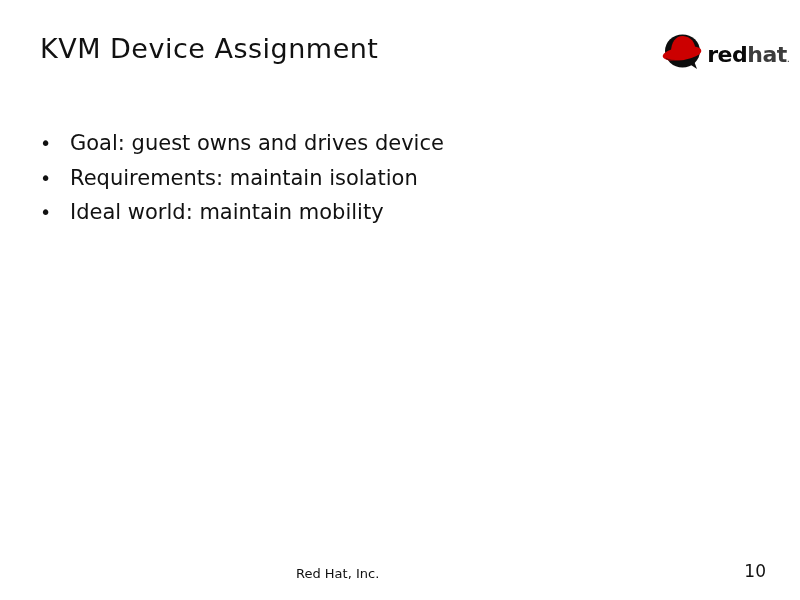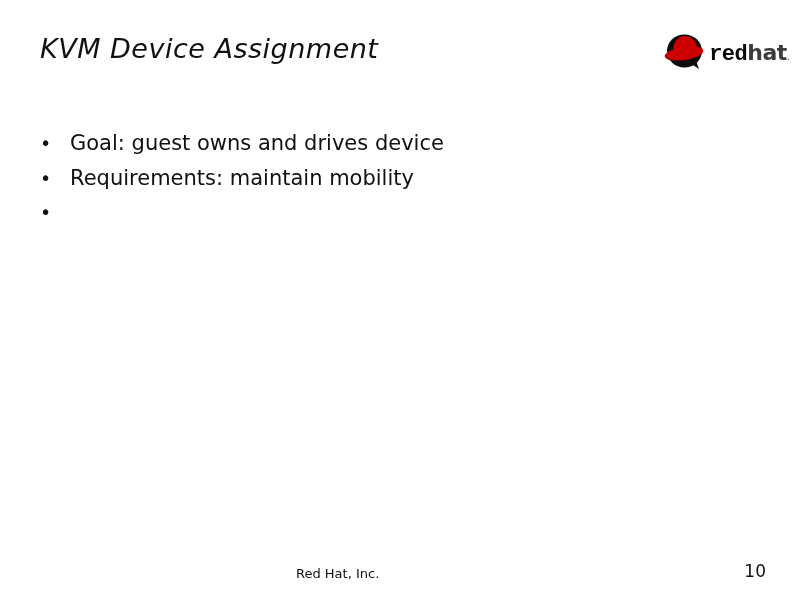--- a/index.html
+++ b/index.html
@@ -27,21 +27,20 @@
     position: absolute;
     left: 40px;
     top: 33px;
     margin: 0;
     font-size: 27px;
     font-weight: 400;
     color: var(--text);
     letter-spacing: 0.5px;
     line-height: 1.2;
     white-space: nowrap;
-    font-style: italic;
   }
   
   .logo {
     position: absolute;
     top: 31px;
     right: 10px;
     display: flex;
     align-items: flex-end;
   }
   .logo-icon { display: block; }
@@ -49,21 +48,20 @@
     font-size: 22px;
     line-height: 1;
     margin-left: 3px;
     padding-bottom: 5px;
     white-space: nowrap;
   }
   .logo-red {
     font-weight: 700;
     color: #0a0a0a;
     letter-spacing: -0.5px;
-    font-family: Liberation Mono, monospace;
   }
   .logo-hat {
     font-weight: 700;
     color: var(--logo-gray);
     letter-spacing: -0.5px;
   }
   .logo-tm {
     font-size: 10px;
     color: var(--logo-gray);
     vertical-align: baseline;
@@ -135,24 +133,25 @@
     <span class="logo-wordmark"><span class="logo-red">red</span><span class="logo-hat">hat</span><span class="logo-tm">.</span></span>
   </div>
 
   <ul class="bullet-list">
     <li class="bullet-item">
       <span class="bullet-dot">•</span>
       <span>Goal: guest owns and drives device</span>
     </li>
     <li class="bullet-item">
       <span class="bullet-dot">•</span>
-      <span>Requirements: maintain mobility</span>
+      <span>Requirements: maintain isolation</span>
     </li>
     <li class="bullet-item">
       <span class="bullet-dot">•</span>
+      <span>Ideal world: maintain mobility</span>
     </li>
   </ul>
 
   <span class="footer-company">Red Hat, Inc.</span>
 
   <span class="footer-page-number">10</span>
 
 </div>
 
 </body></html>

